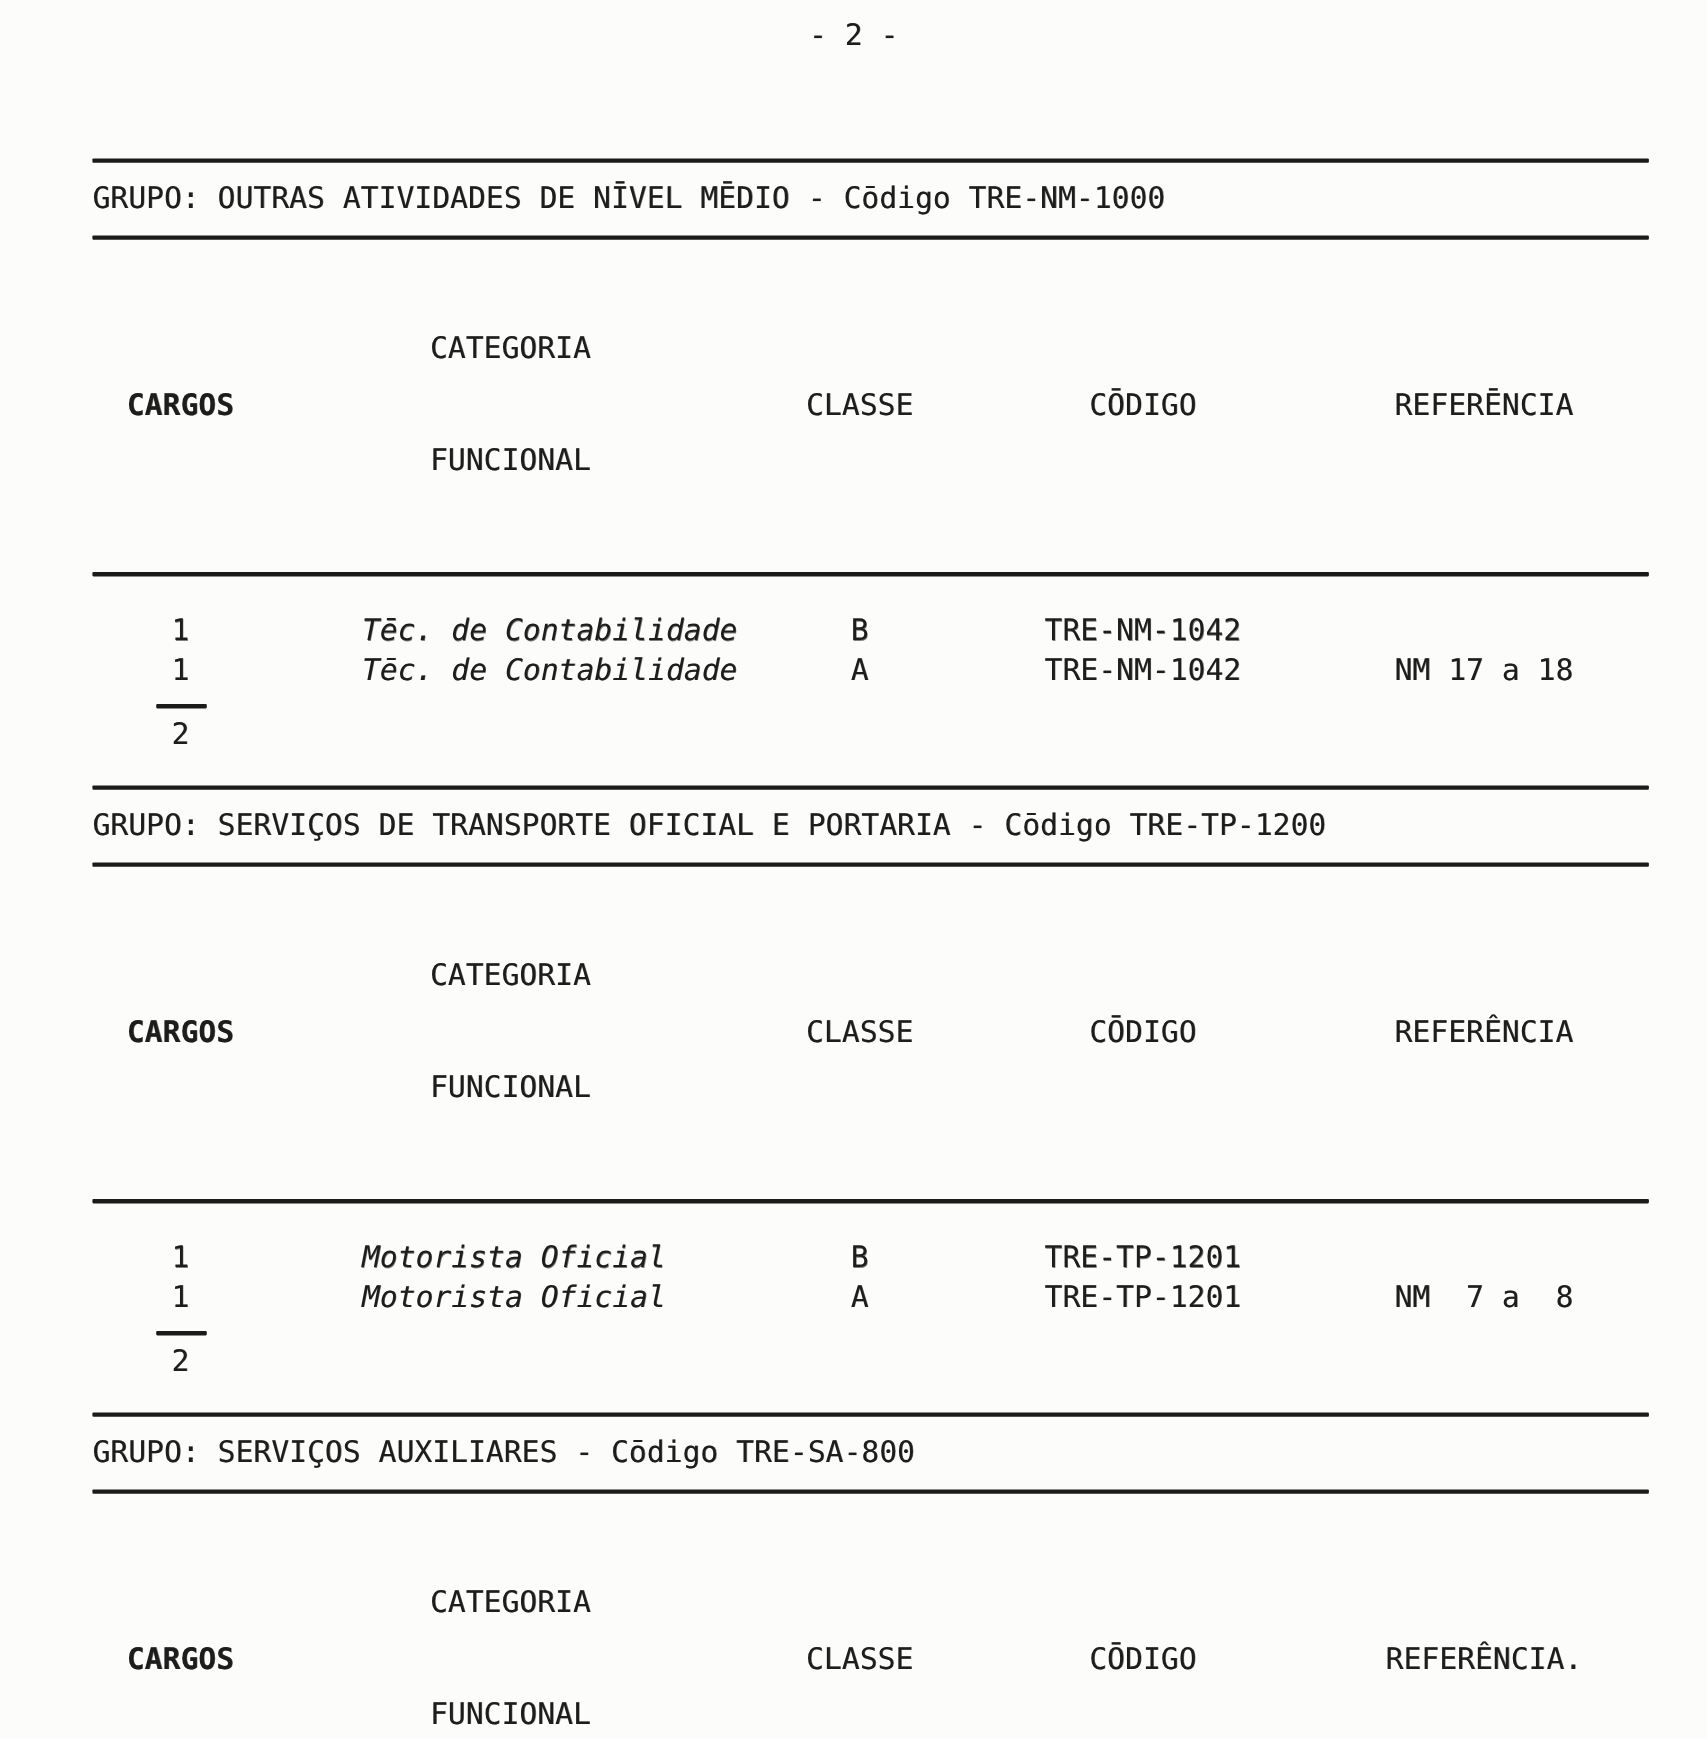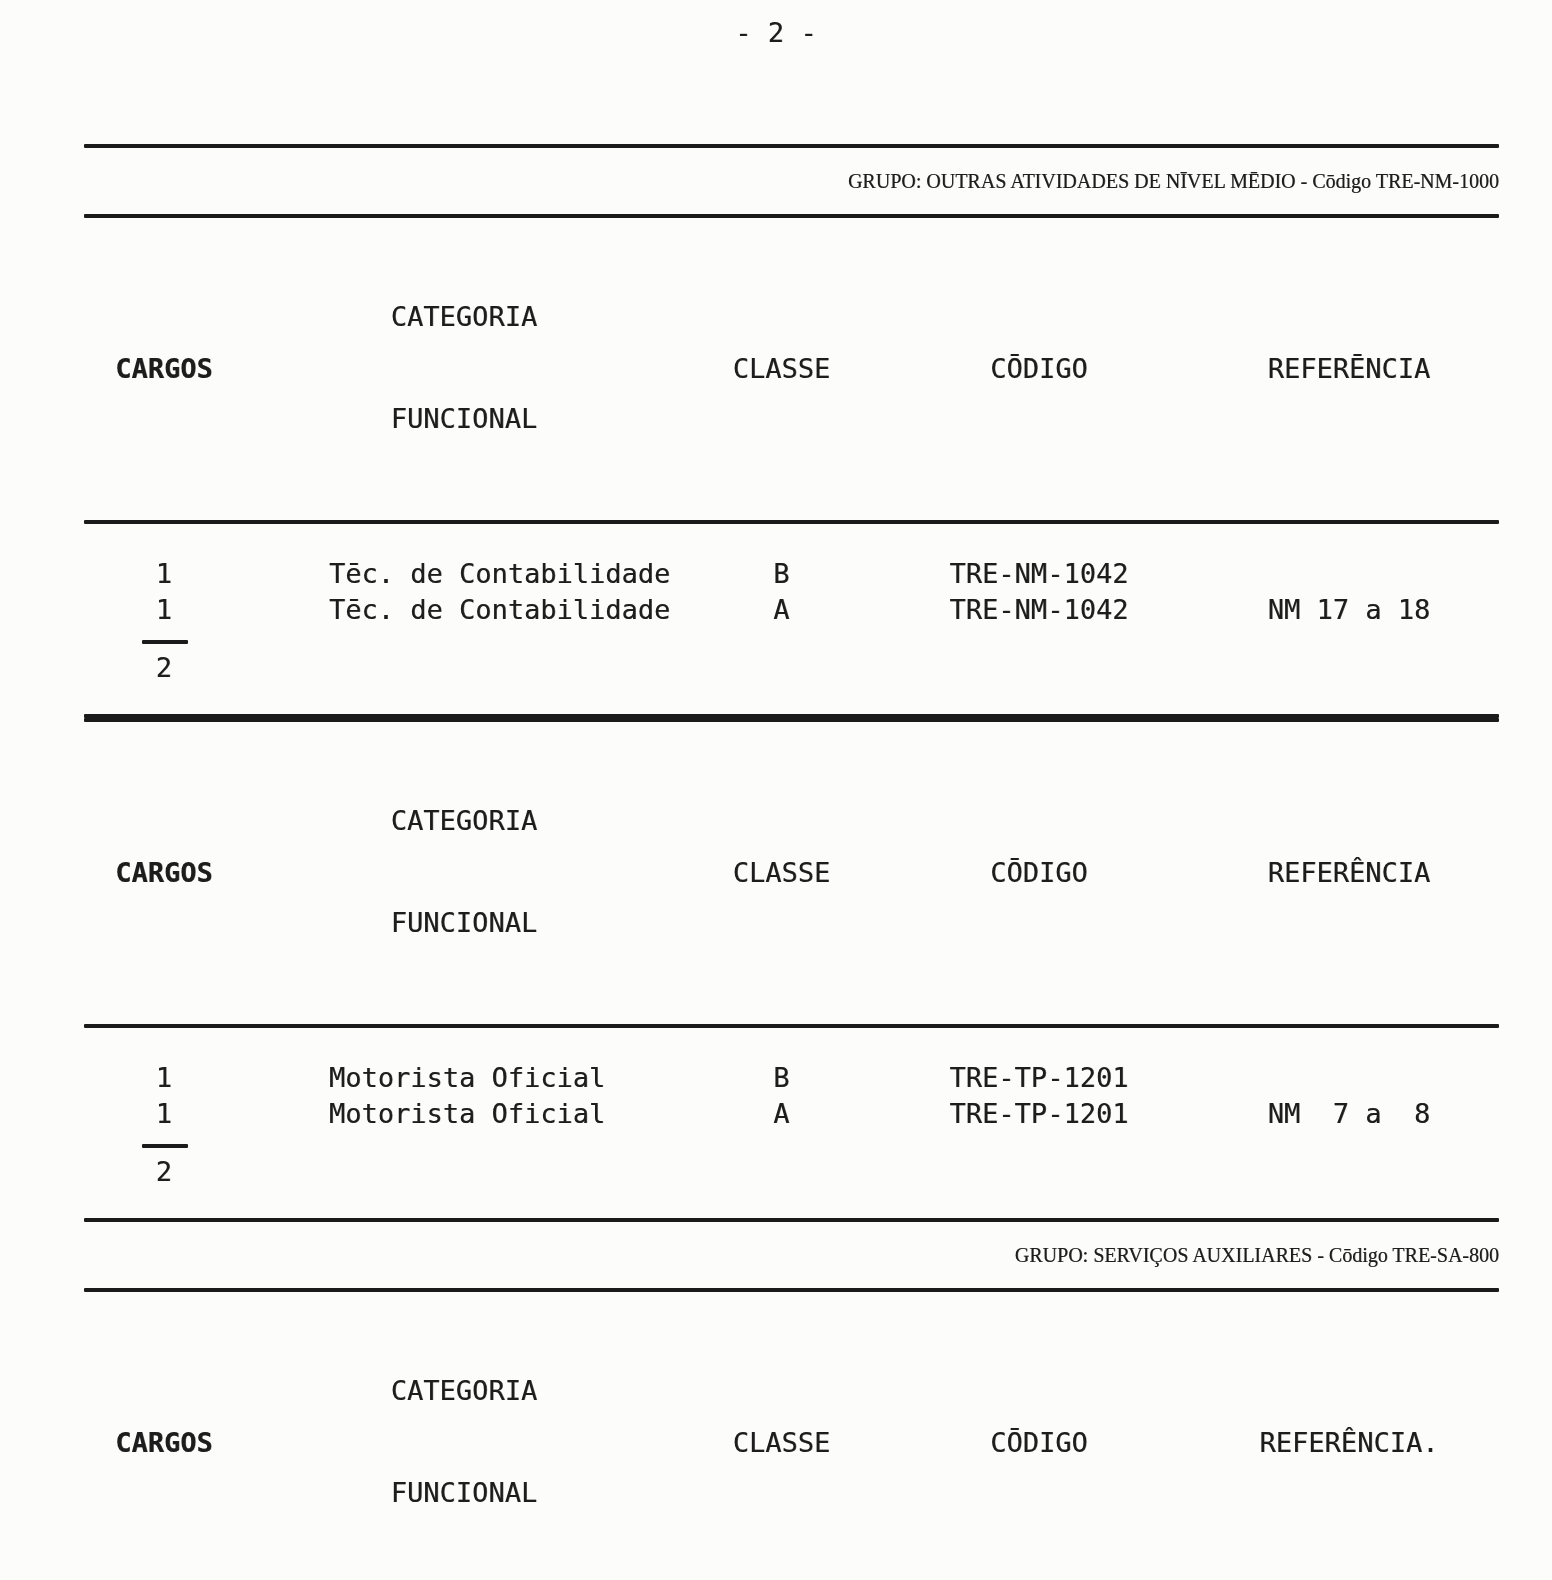--- a/index.html
+++ b/index.html
@@ -13,40 +13,40 @@
     text-shadow:0.5px 0.3px 0 rgba(25,25,25,0.55);
   }
   .pageno{
     padding-top:14px;height:38px;
     text-align:center;font-size:27px;line-height:38px;
   }
   .doc{width:1415px;margin-left:84px;margin-top:92px;}
   .rule{height:4px;background:#1b1b1b;border-radius:1px;}
   .tbl-title{
     margin:14px 0;height:38px;line-height:38px;
-    text-align:right;font-size:20px;white-space:pre;font-family:Liberation Serif, serif;
+    text-align:left;font-size:27px;white-space:pre;
   }
   .hdr{
     display:grid;grid-template-columns:160px 440px 195px 320px 300px;
     align-items:center;padding:14px 0 16px;
     font-size:27px;
   }
   .hdr .h{white-space:pre;}
   .h-cargos{text-align:center;font-weight:bold;}
   .h-cat{text-align:center;line-height:34px;}
   .h-classe,.h-cod,.h-ref{text-align:center;}
   .grp{padding-top:32px;}
   .grp.first{padding-top:32px;}
   .row{
     display:grid;grid-template-columns:160px 440px 195px 320px 300px;
     height:36px;align-items:center;font-size:27px;
   }
   .c{white-space:pre;line-height:36px;}
   .c-cargos{text-align:center;}
-  .c-cat{padding-left:85px;}
+  .c-cat{padding-left:85px;font-style:italic;}
   .c-classe{text-align:center;}
   .c-cod{text-align:center;}
   .c-ref{text-align:center;}
   .totdash{
     width:46px;height:4px;background:#1b1b1b;
     margin:12px 0 0 58px;border-radius:1px;
   }
   .total{
     margin-top:6px;width:160px;height:36px;line-height:36px;
     text-align:center;font-size:27px;white-space:pre;
@@ -91,20 +91,21 @@
         <div class="c c-classe">A</div>
         <div class="c c-cod">TRE-NM-1042</div>
         <div class="c c-ref">NM 17 a 18</div>
       </div>
       <div class="totdash"></div>
       <div class="total">2</div>
     </div>
     <div class="tbl-end"></div>
 
     <div class="rule"></div>
+    <div class="tbl-title">GRUPO: SERVIÇOS DE TRANSPORTE OFICIAL E PORTARIA - Cōdigo TRE-TP-1200</div>
     <div class="rule"></div>
 
     <div class="hdr">
       <div class="h h-cargos">CARGOS</div>
       <div class="h h-cat">
         <div>CATEGORIA</div>
         <div>FUNCIONAL</div>
       </div>
       <div class="h h-classe">CLASSE</div>
       <div class="h h-cod">CŌDIGO</div>

